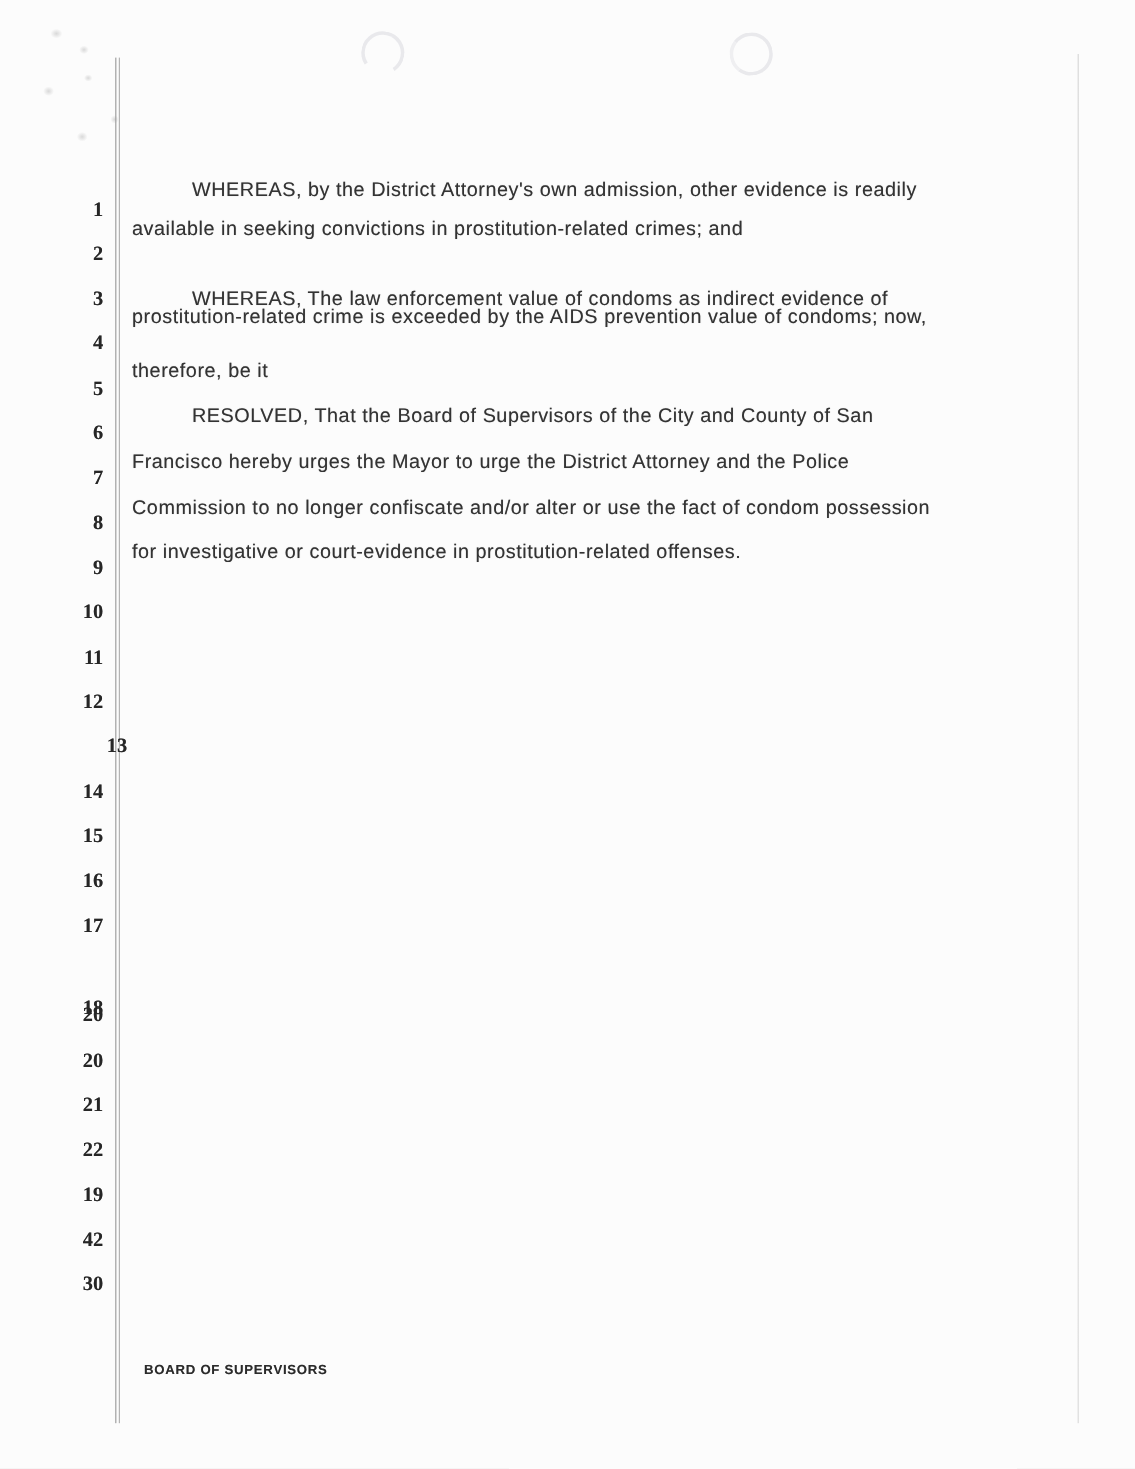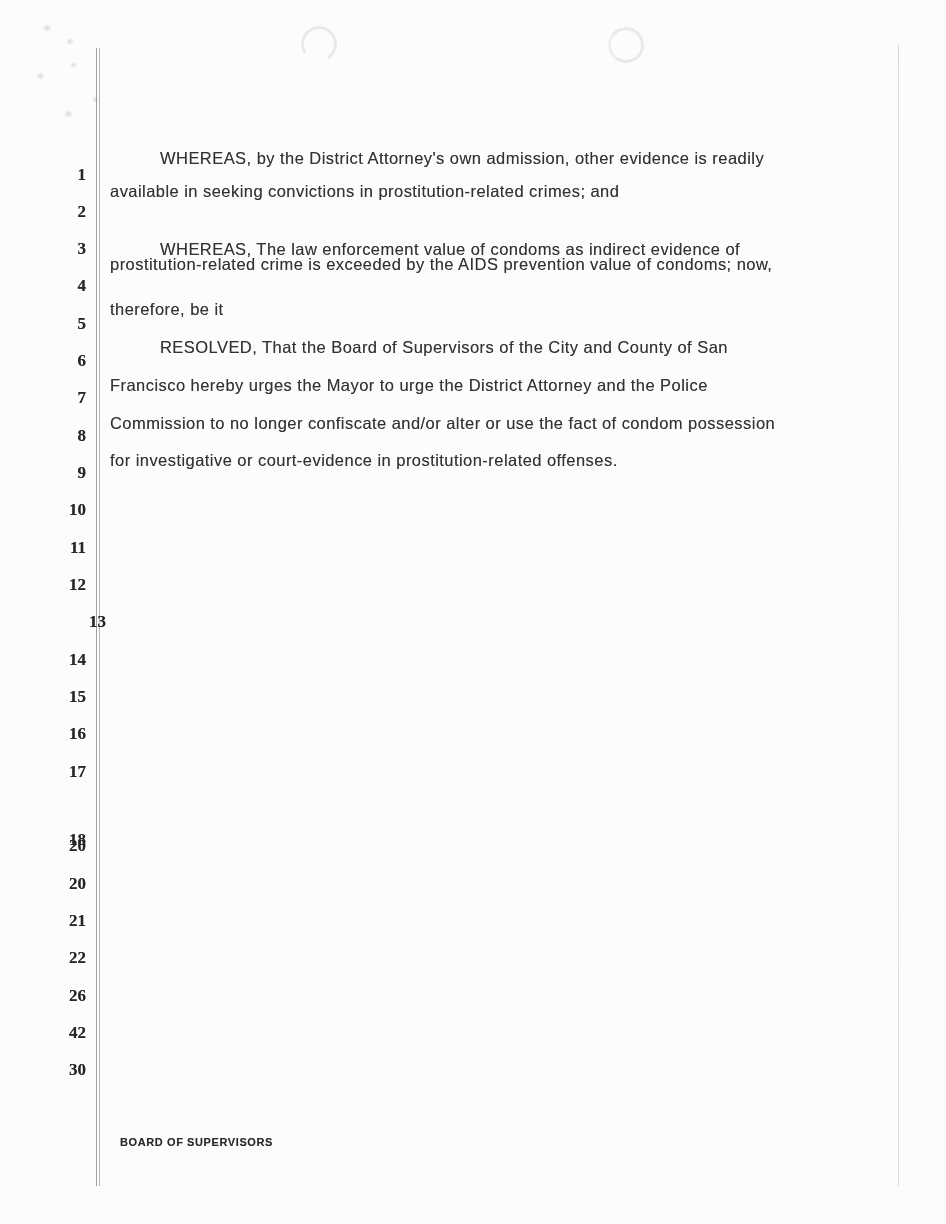--- a/index.html
+++ b/index.html
@@ -104,21 +104,21 @@
       <div class="line-num" style="top: 612.34px; margin-left: 20px;">13</div>
       <div class="line-num" style="top: 649.66px;">14</div>
       <div class="line-num" style="top: 686.98px;">15</div>
       <div class="line-num" style="top: 724.3px;">16</div>
       <div class="line-num" style="top: 761.62px;">17</div>
       <div class="line-num" style="top: 830px;">18</div>
       <div class="line-num" style="top: 836.26px;">20</div>
       <div class="line-num" style="top: 873.58px;">20</div>
       <div class="line-num" style="top: 910.9px;">21</div>
       <div class="line-num" style="top: 948.22px;">22</div>
-      <div class="line-num" style="top: 985.54px;">26</div>
+      <div class="line-num" style="top: 985.54px;">19</div>
       <div class="line-num" style="top: 1022.86px;">42</div>
       <div class="line-num" style="top: 1060.18px;">30</div>
     </div>
 
   <div id="bodyText">
       <div class="text-line indent" style="top: 147px;">WHEREAS, by the District Attorney's own admission, other evidence is readily</div>
       <div class="text-line" style="top: 180px;">available in seeking convictions in prostitution-related crimes; and</div>
       <div class="text-line indent" style="top: 238px;">WHEREAS, The law enforcement value of condoms as indirect evidence of</div>
       <div class="text-line" style="top: 253px;">prostitution-related crime is exceeded by the AIDS prevention value of condoms; now,</div>
       <div class="text-line" style="top: 298.2px;">therefore, be it</div>

